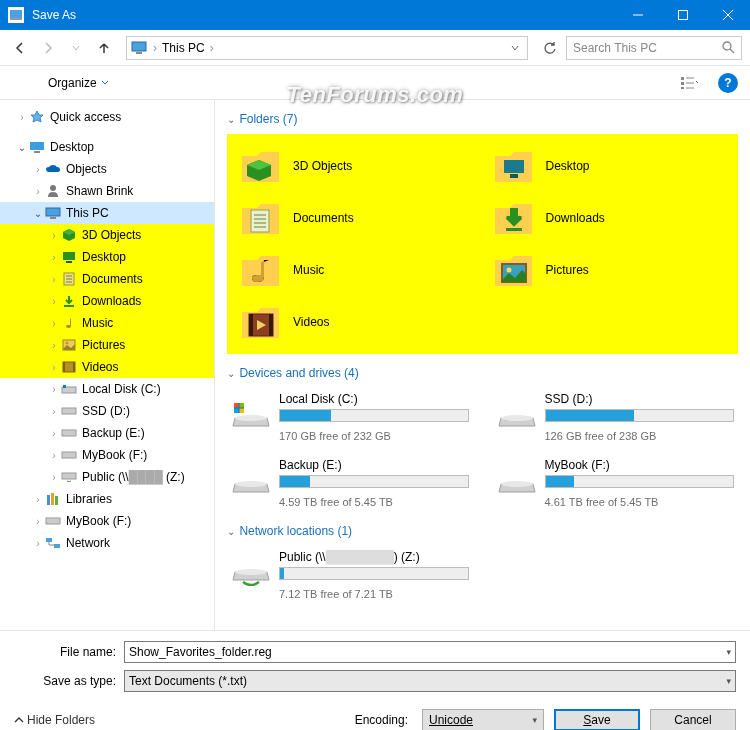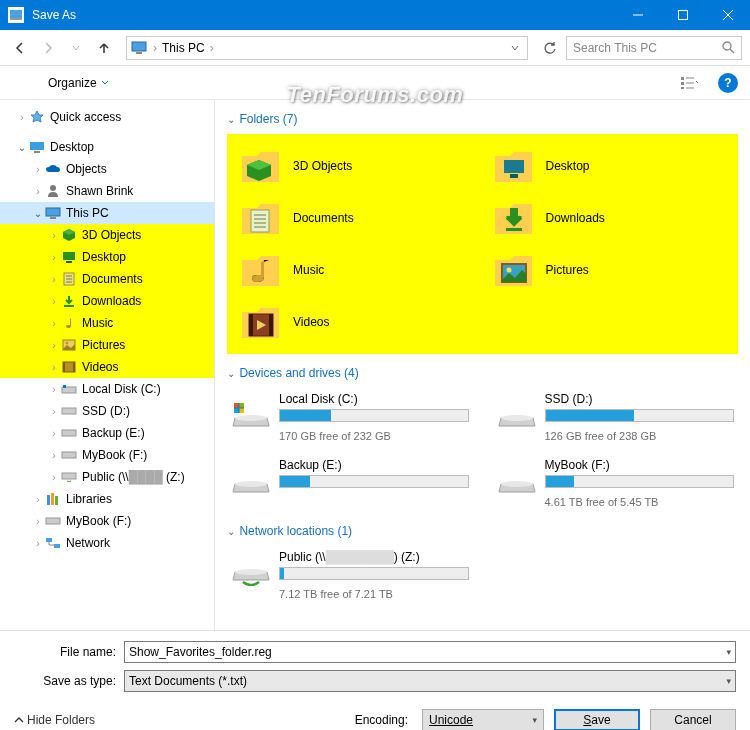--- a/index.html
+++ b/index.html
@@ -524,20 +524,21 @@
             <svg width="40" height="30">
               <path d="M4 20 L36 20 L38 28 L2 28 Z" fill="#d0d0d0" stroke="#a0a0a0"></path>
               <ellipse cx="20" cy="20" rx="16" ry="3" fill="#e8e8e8"></ellipse>
             </svg>
           </span>
         <div class="dinfo">
             <div class="dname">Backup (E:)</div>
             <div class="dbar">
               <div class="fill" style="width:16%"></div>
             </div>
+            <div class="dfree">4.59 TB free of 5.45 TB</div>
           </div>
       </div>
       <div class="drive-item">
         <span class="dicon">
             <svg width="40" height="30">
               <path d="M4 20 L36 20 L38 28 L2 28 Z" fill="#d0d0d0" stroke="#a0a0a0"></path>
               <ellipse cx="20" cy="20" rx="16" ry="3" fill="#e8e8e8"></ellipse>
             </svg>
           </span>
         <div class="dinfo">

